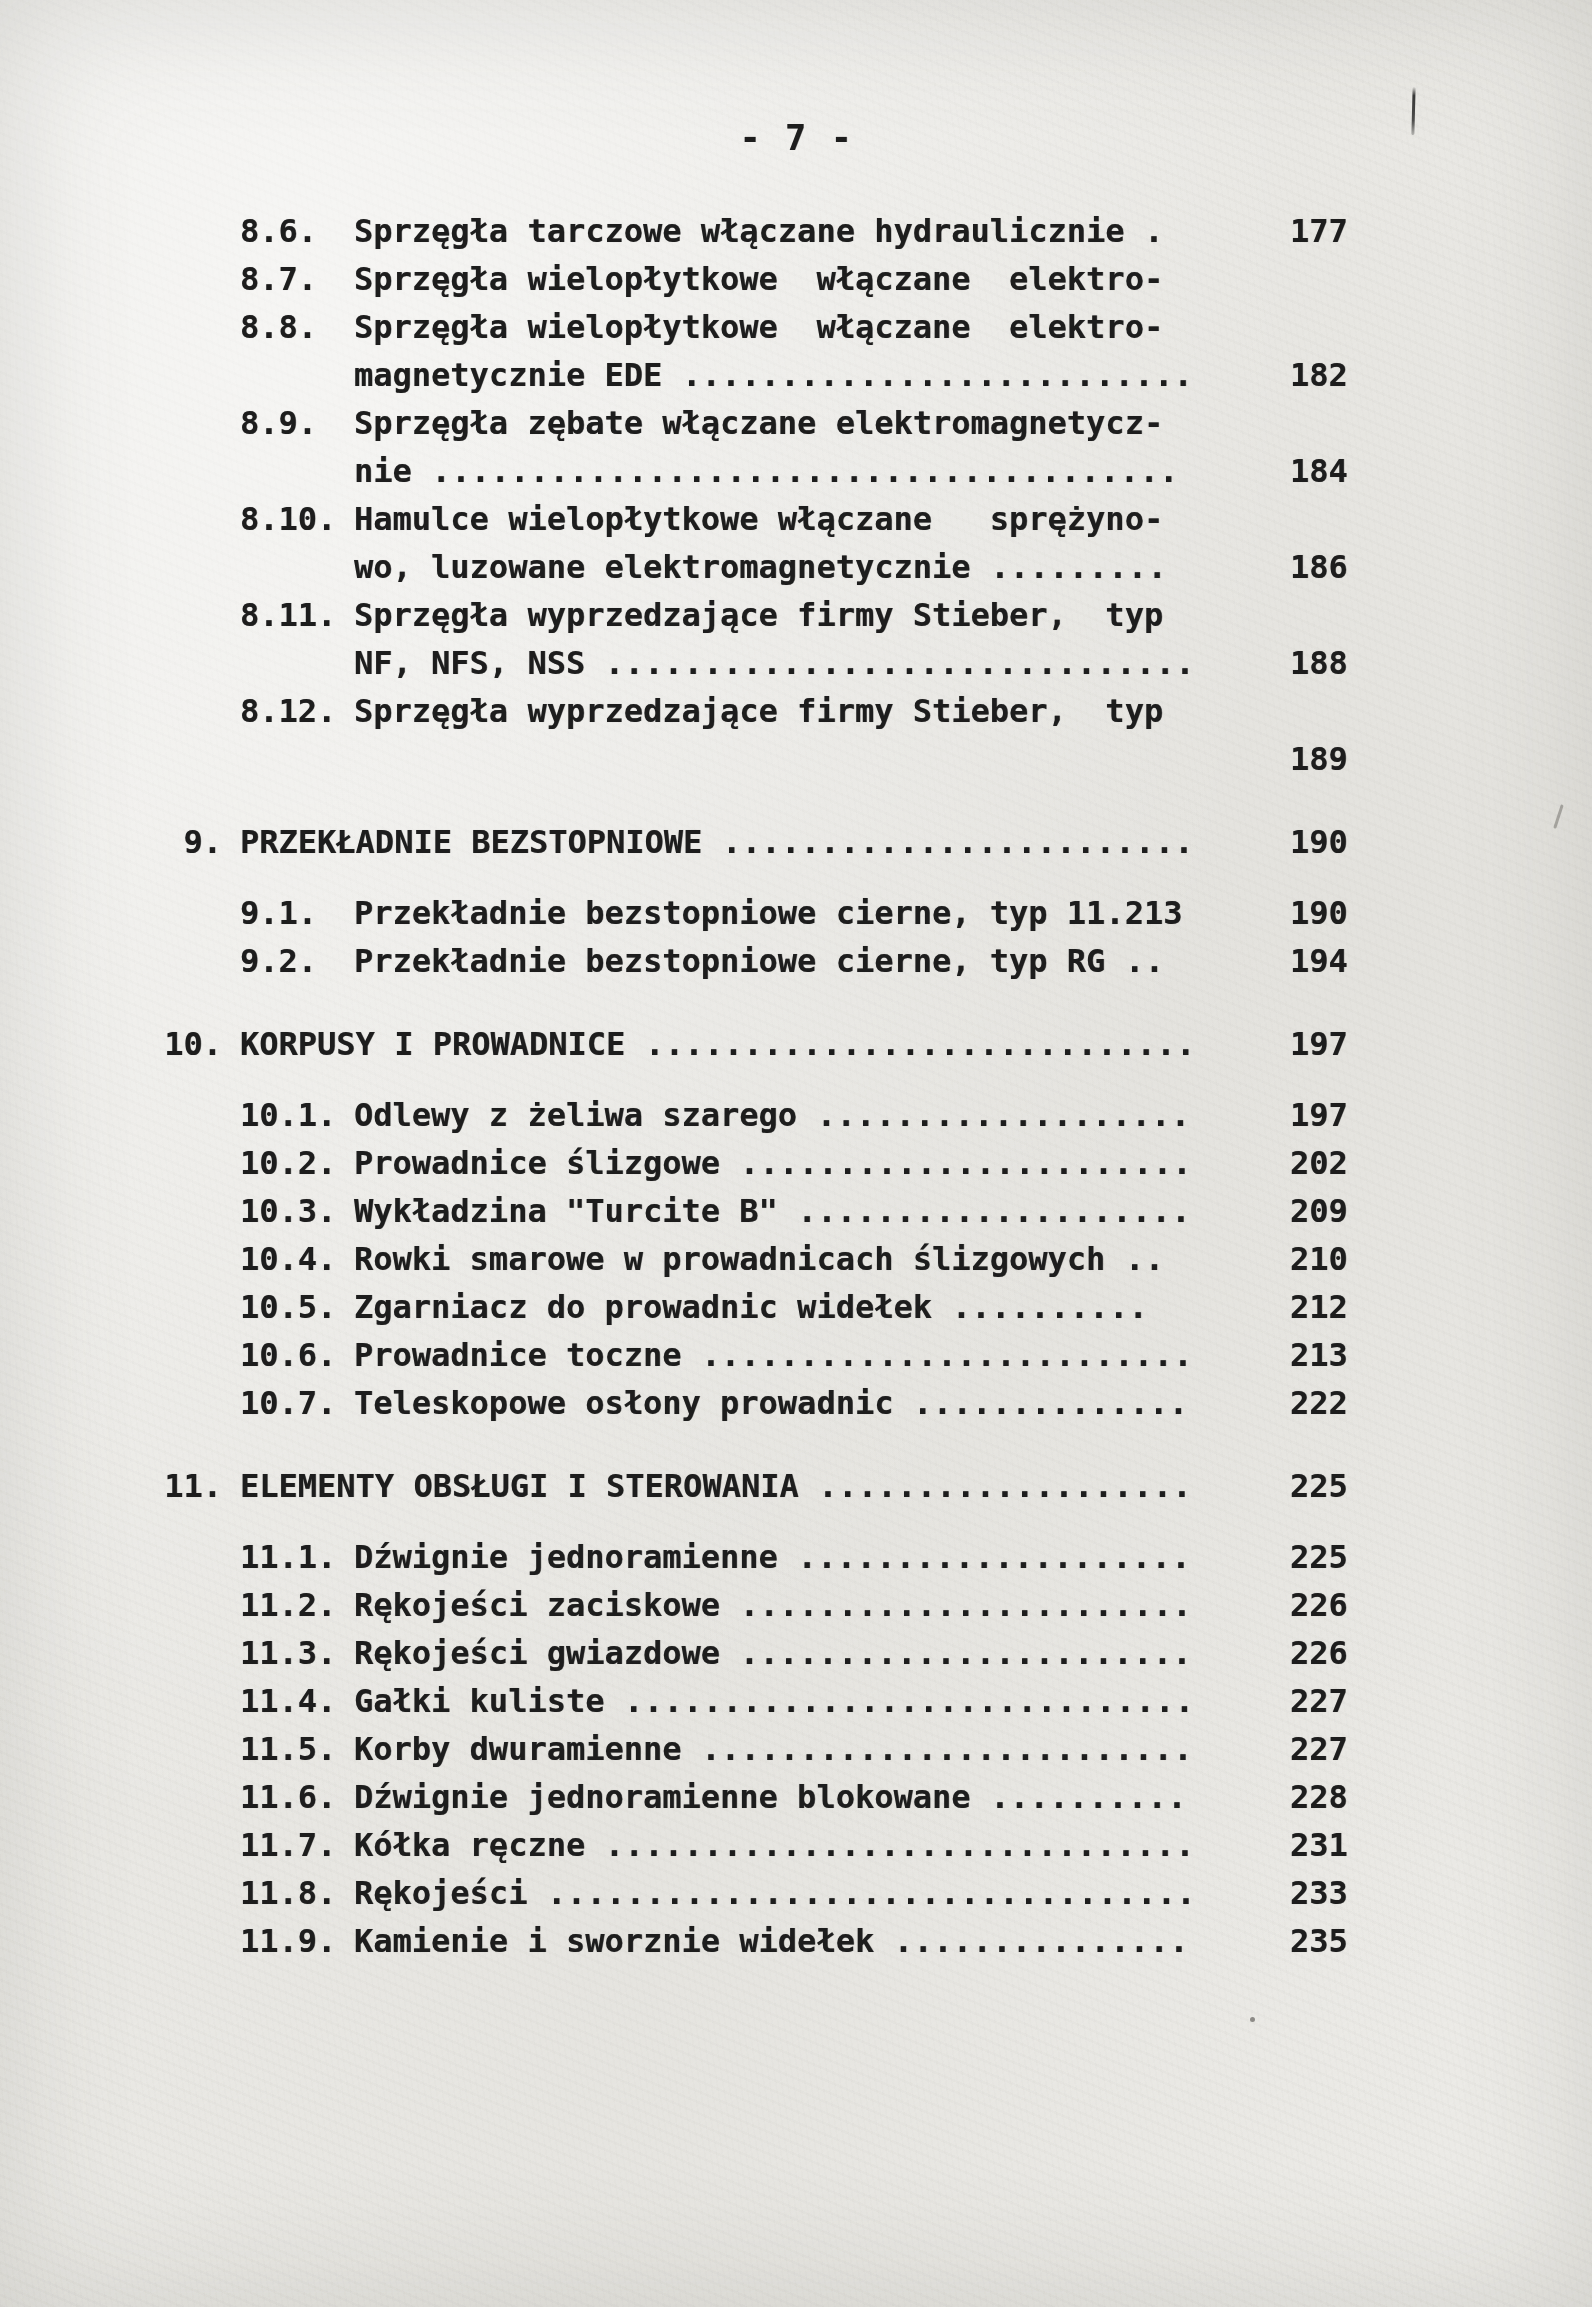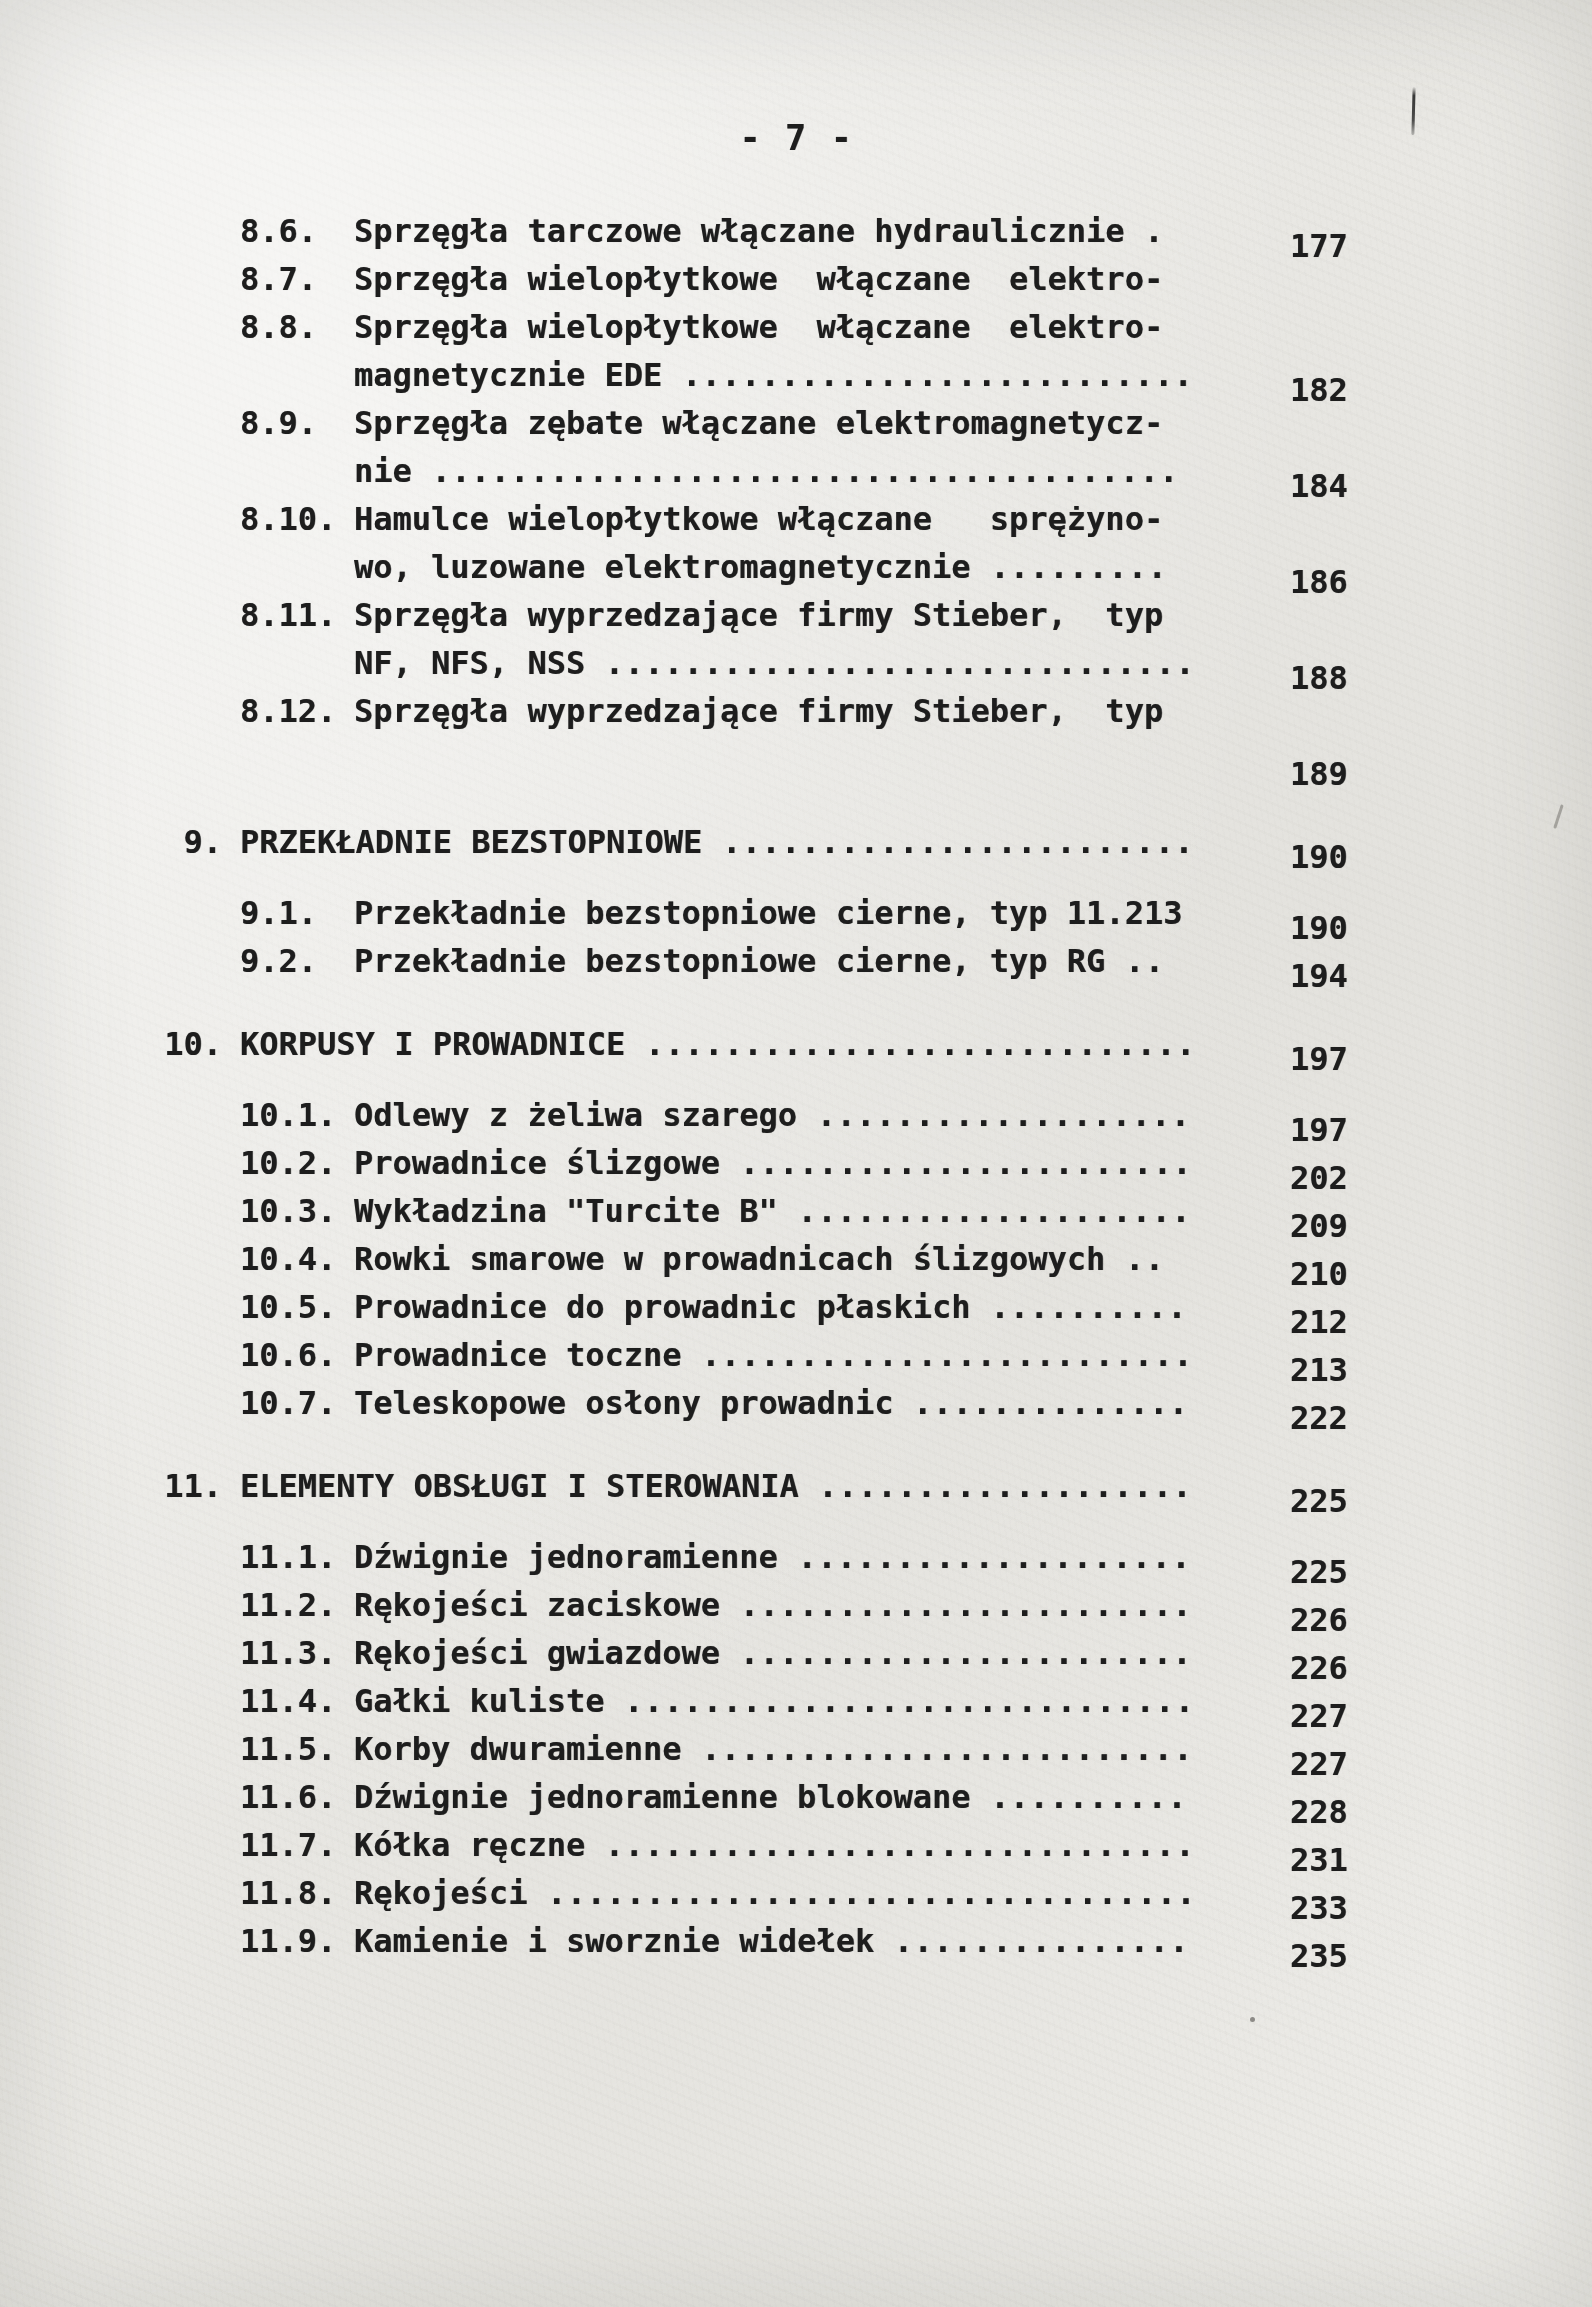--- a/index.html
+++ b/index.html
@@ -34,21 +34,21 @@
     text-shadow:0.5px 0.4px 0 rgba(25,25,25,.40), 0 0 0.8px rgba(25,25,25,.25);
   }
   .row.section{margin-top:35px;margin-bottom:23px;}
   .num{position:absolute;top:0;}
   .row.sub  .num{left:240px;}
   .row.section .num{left:164px;width:58px;text-align:right;}
   .line{position:absolute;top:0;left:354px;}
   .row.section .line{left:240px;}
   .row.cont .line{left:354px;}
   .dots{letter-spacing:0.4px;}
-  .pg{position:absolute;top:0;left:1290px;margin-top:15px;}
+  .pg{position:absolute;top:0;left:1290px;}
   
   .pen-mark{
     position:absolute;left:1412px;top:87px;width:3.3px;height:48px;
     background:linear-gradient(to bottom, rgba(30,30,30,.05), rgba(25,25,25,.85) 18%, rgba(25,25,25,.75) 70%, rgba(25,25,25,.25));
     border-radius:1.7px;transform:rotate(1.5deg);
   }
   .speck-1{
     position:absolute;left:1557px;top:804px;width:2.5px;height:25px;
     background:rgba(60,58,52,.35);transform:rotate(18deg);border-radius:1.7px;
   }
@@ -158,21 +158,21 @@
     <span class="line"><span class="t">Wykładzina "Turcite B"</span><span class="dots"> ....................</span></span>
     <span class="pg">209</span>
   </div>
       <div class="row sub">
     <span class="num">10.4.</span>
     <span class="line"><span class="t">Rowki smarowe w prowadnicach ślizgowych</span><span class="dots"> ..</span></span>
     <span class="pg">210</span>
   </div>
       <div class="row sub">
     <span class="num">10.5.</span>
-    <span class="line"><span class="t">Prowadnice do prowadnic płaskich</span><span class="dots"> ..........</span></span>
+    <span class="line"><span class="t">Zgarniacz do prowadnic widełek</span><span class="dots"> ..........</span></span>
     <span class="pg">212</span>
   </div>
       <div class="row sub">
     <span class="num">10.6.</span>
     <span class="line"><span class="t">Prowadnice toczne</span><span class="dots"> .........................</span></span>
     <span class="pg">213</span>
   </div>
       <div class="row sub">
     <span class="num">10.7.</span>
     <span class="line"><span class="t">Teleskopowe osłony prowadnic</span><span class="dots"> ..............</span></span>

